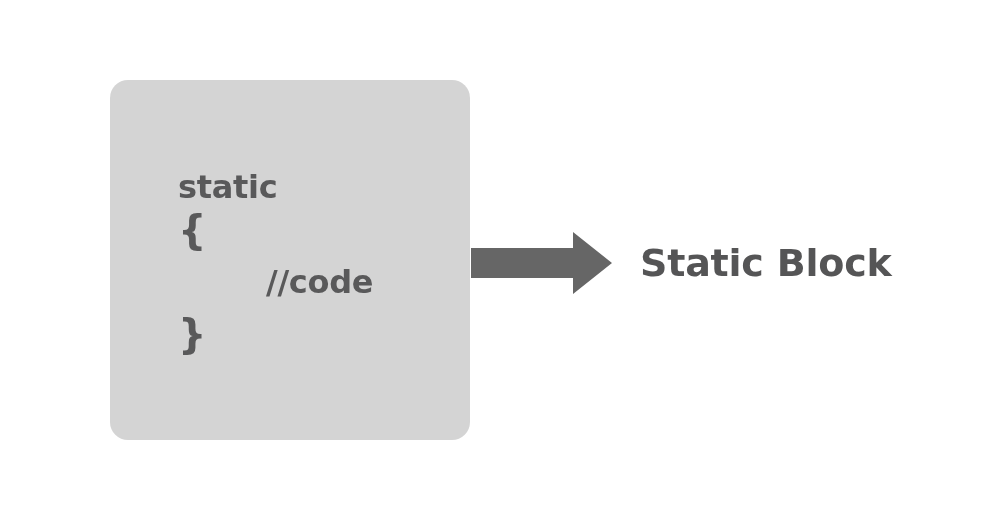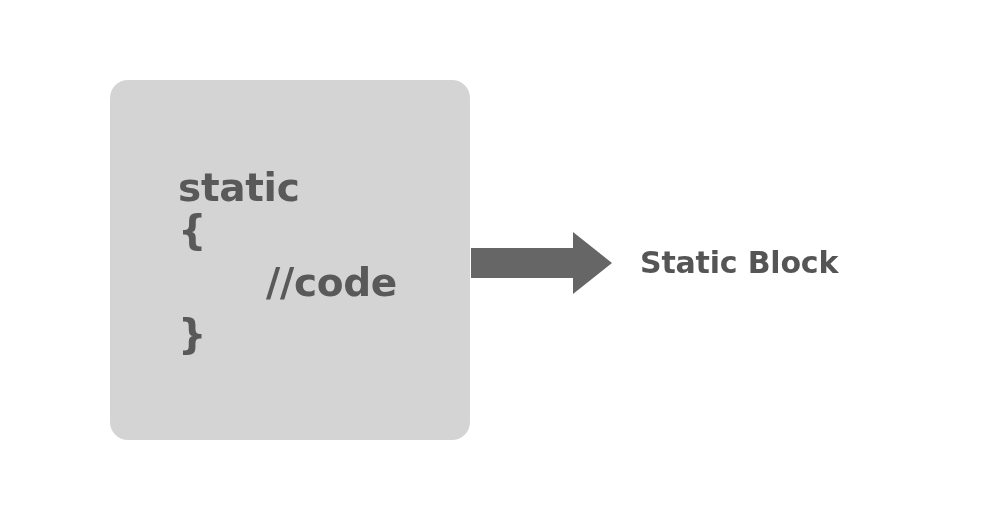--- a/index.html
+++ b/index.html
@@ -43,21 +43,21 @@
     width: 290px;
     margin: 0;
     padding: 0;
     list-style: none;
   }
 
   .code-line {
     display: block;
     font-family: "DejaVu Sans", sans-serif;
     font-weight: bold;
-    font-size: 39px;
+    font-size: 32px;
     line-height: 43px;
     color: #59595a;
     white-space: pre;
     letter-spacing: -0.3px;
   }
 
   .code-line.indent {
     padding-left: 88px;
   }
 
@@ -79,21 +79,21 @@
     height: 70px;
   }
 
   
   #static-block-label {
     position: absolute;
     left: 640px;
     top: 239px;
     font-family: "DejaVu Sans", sans-serif;
     font-weight: bold;
-    font-size: 30px;
+    font-size: 38px;
     line-height: 48px;
     color: #555556;
     white-space: nowrap;
     letter-spacing: -0.2px;
   }
 </style>
 </head>
 <body>
 
 <div id="canvas">

